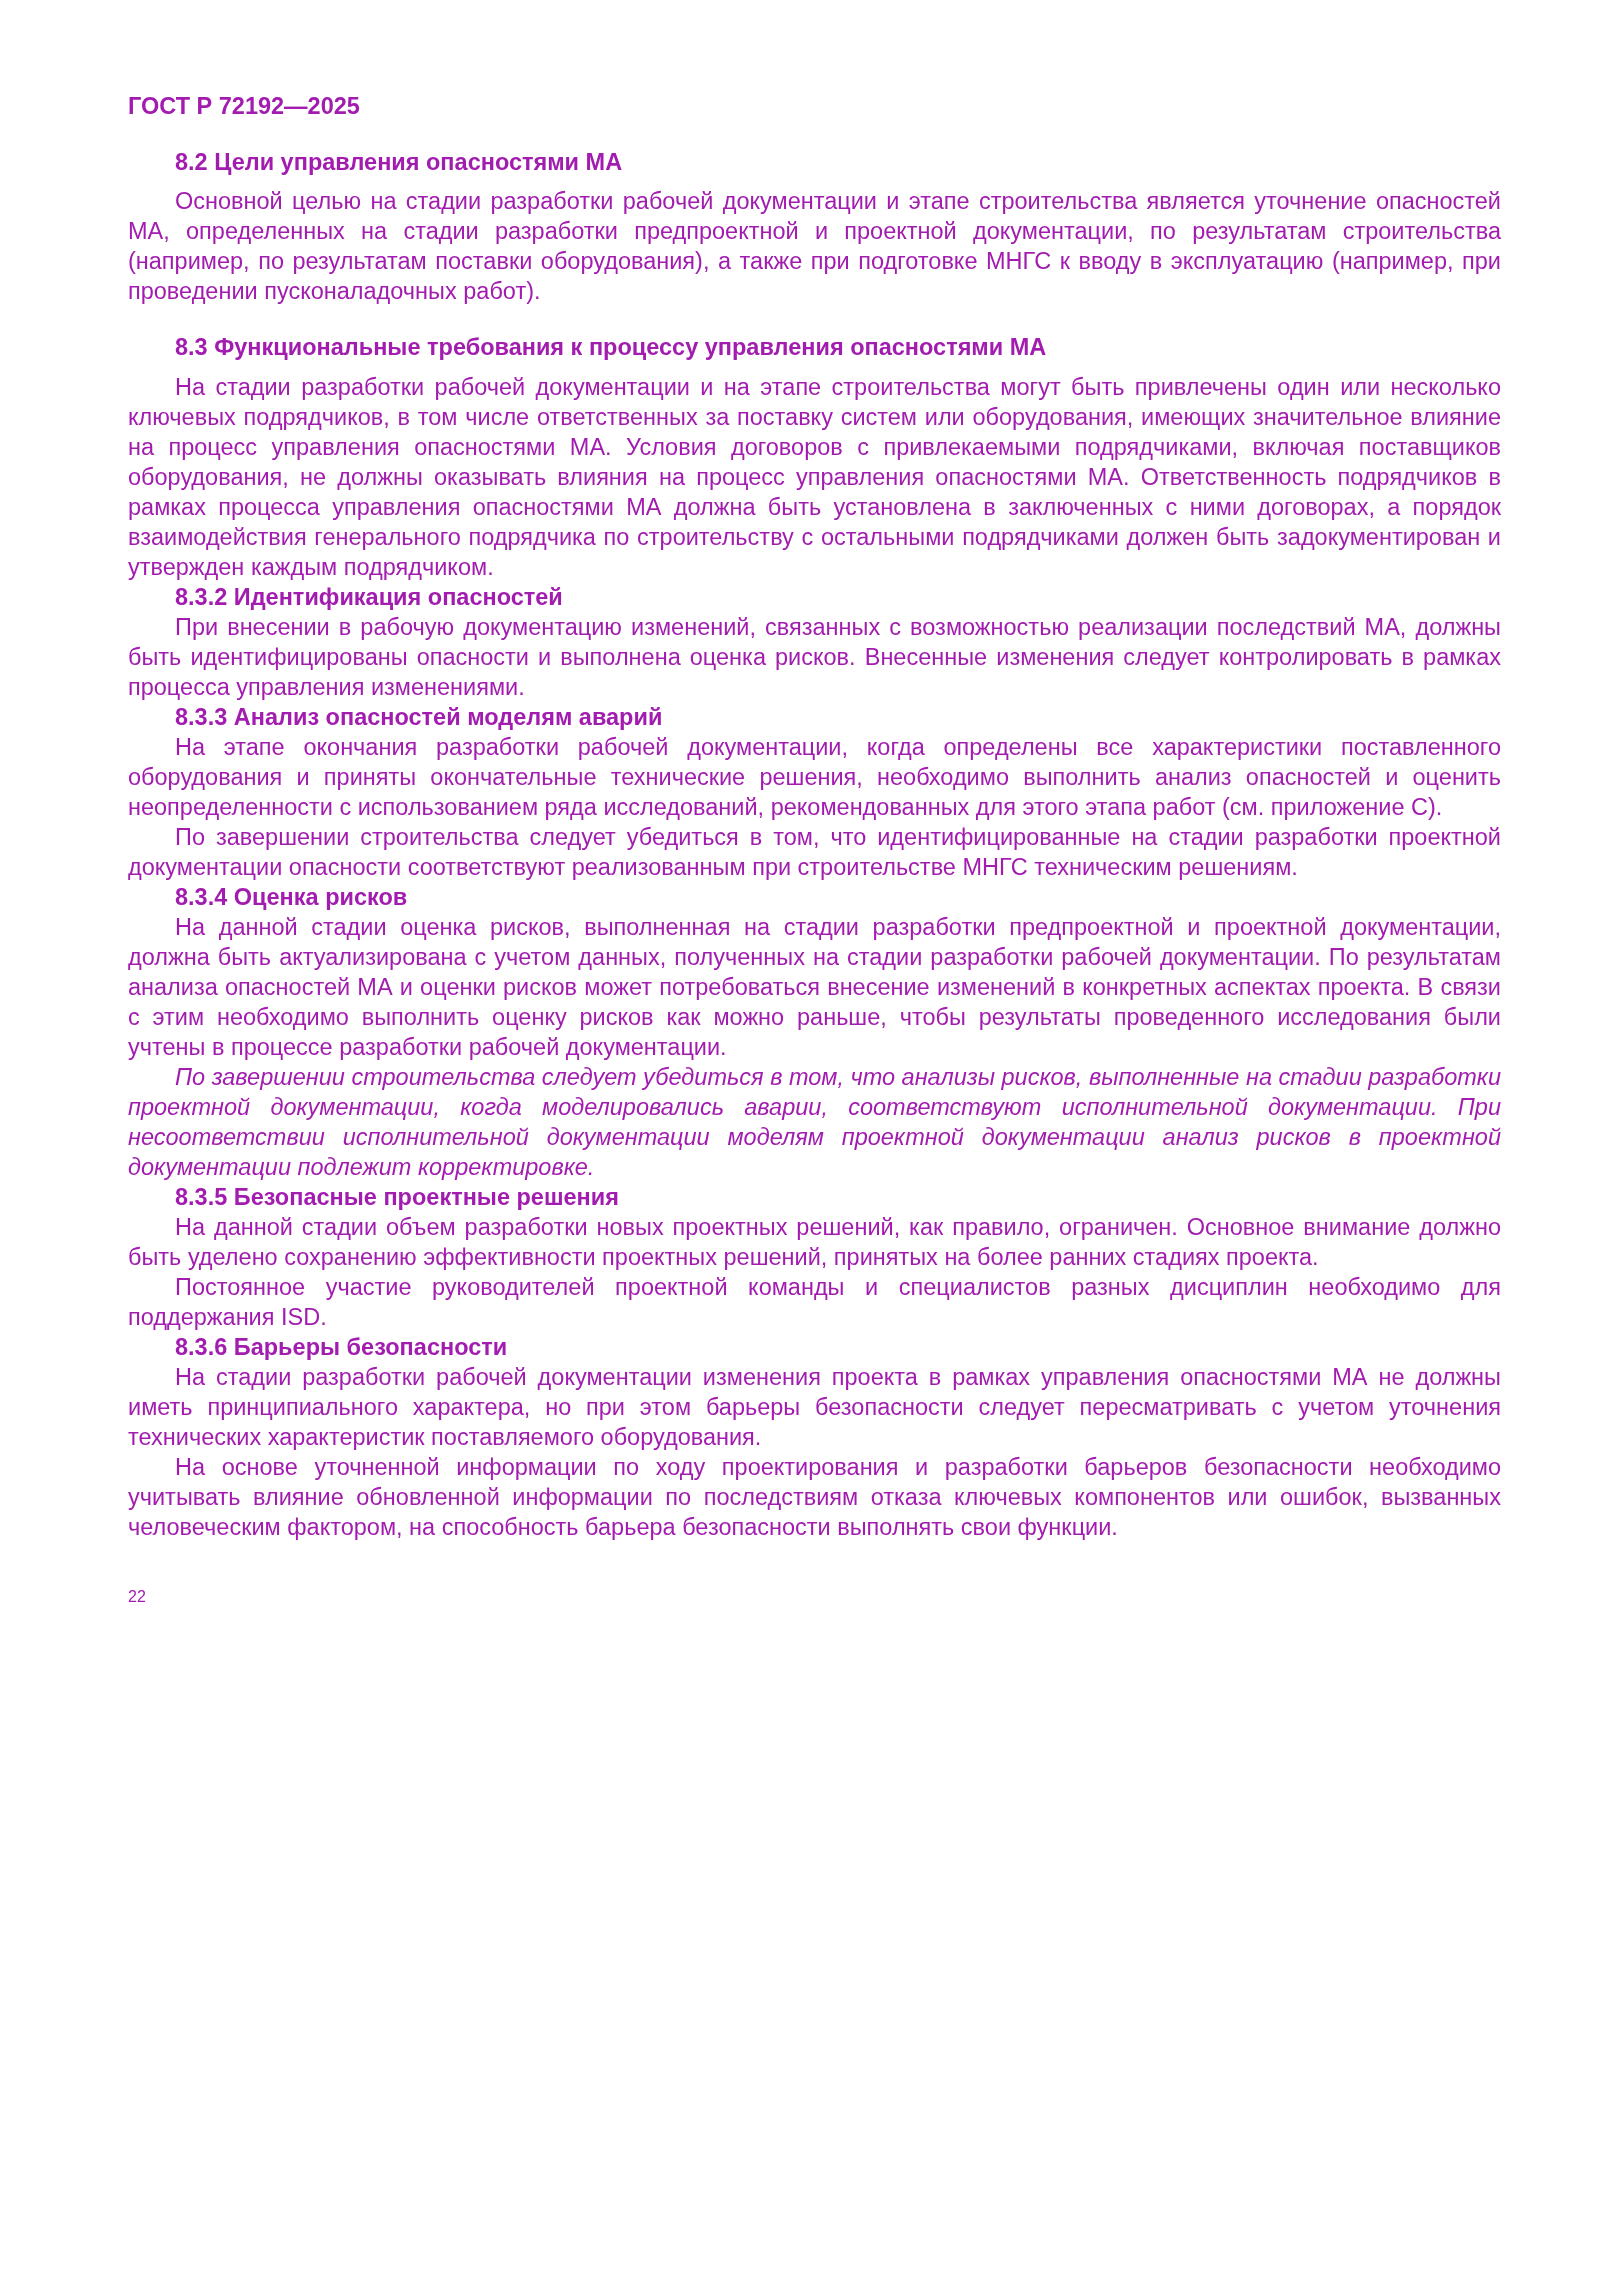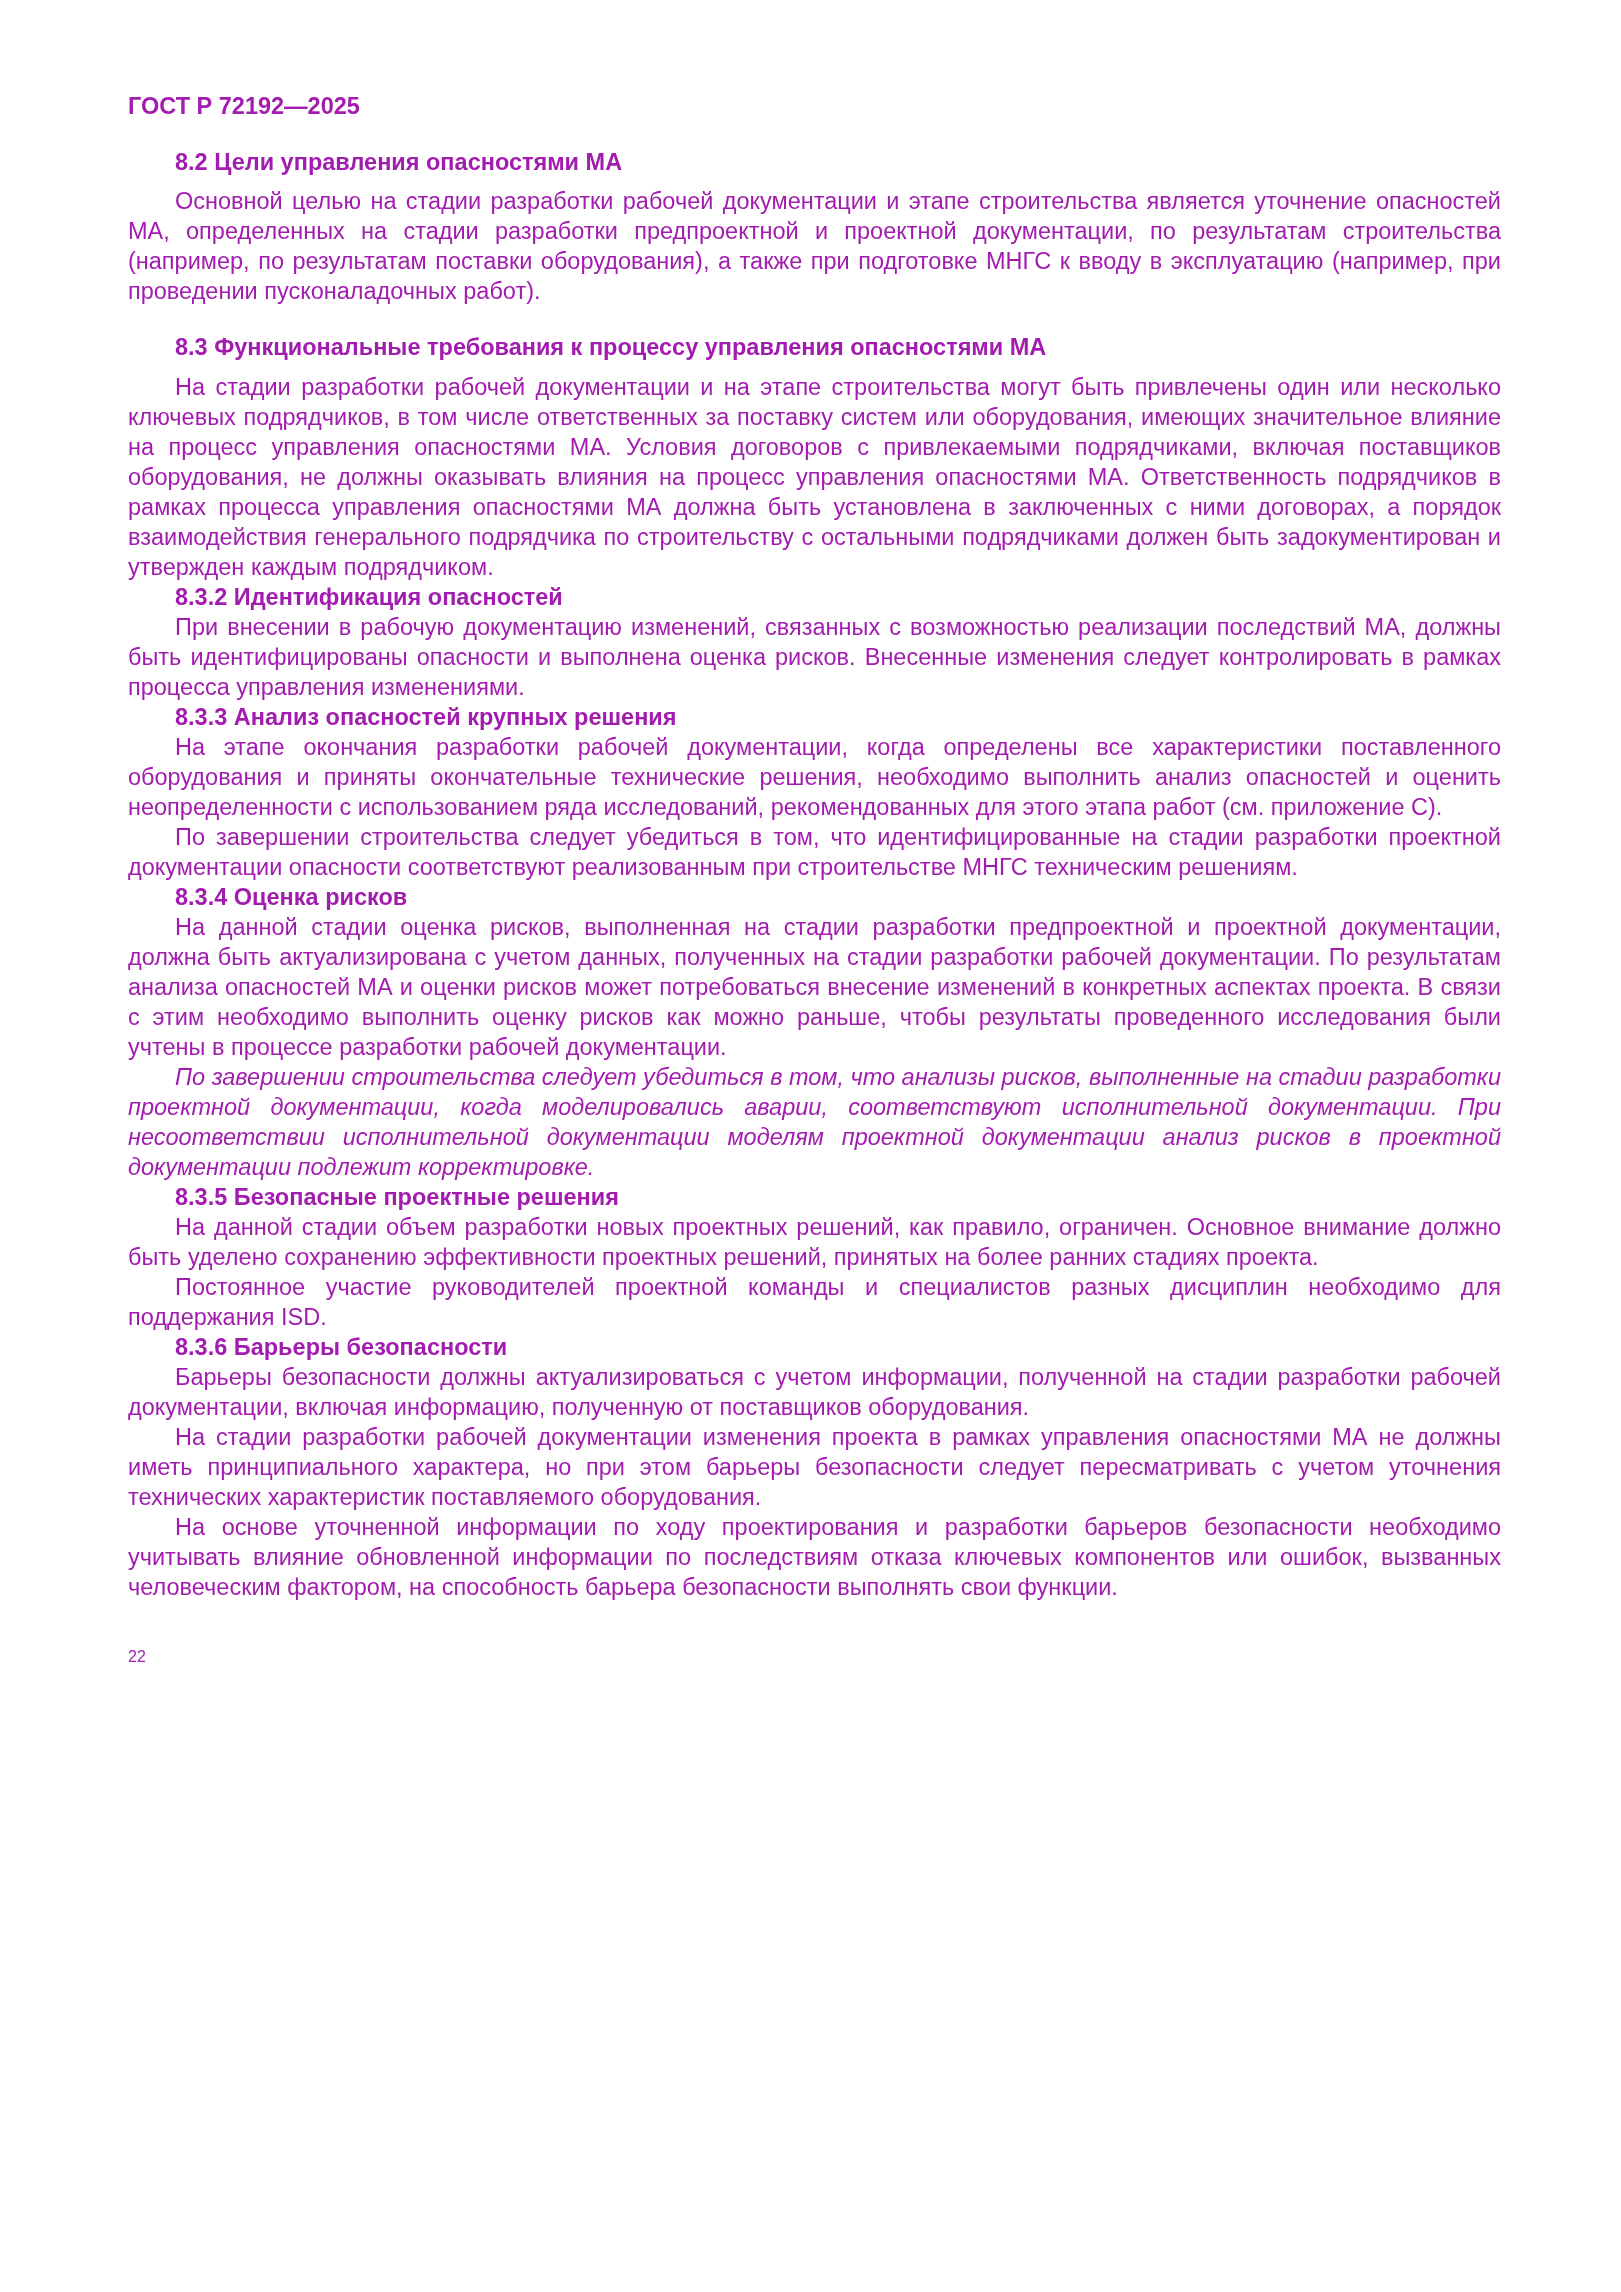--- a/index.html
+++ b/index.html
@@ -65,34 +65,33 @@
     <h2 class="h-major">8.2 Цели управления опасностями МА</h2>
     <p class="para">Основной целью на стадии разработки рабочей документации и этапе строительства является уточнение опасностей МА, определенных на стадии разработки предпроектной и проектной документации, по результатам строительства (например, по результатам поставки оборудования), а также при подготовке МНГС к вводу в эксплуатацию (например, при проведении пусконаладочных работ).</p>
 
     <h2 class="h-major">8.3 Функциональные требования к процессу управления опасностями МА</h2>
 
     <p class="para">На стадии разработки рабочей документации и на этапе строительства могут быть привлечены один или несколько ключевых подрядчиков, в том числе ответственных за поставку систем или оборудования, имеющих значительное влияние на процесс управления опасностями МА. Условия договоров с привлекаемыми подрядчиками, включая поставщиков оборудования, не должны оказывать влияния на процесс управления опасностями МА. Ответственность подрядчиков в рамках процесса управления опасностями МА должна быть установлена в заключенных с ними договорах, а порядок взаимодействия генерального подрядчика по строительству с остальными подрядчиками должен быть задокументирован и утвержден каждым подрядчиком.</p>
 
     <h3 class="h-sub">8.3.2 Идентификация опасностей</h3>
     <p class="para">При внесении в рабочую документацию изменений, связанных с возможностью реализации последствий МА, должны быть идентифицированы опасности и выполнена оценка рисков. Внесенные изменения следует контролировать в рамках процесса управления изменениями.</p>
 
-    <h3 class="h-sub">8.3.3 Анализ опасностей крупных решения</h3>
+    <h3 class="h-sub">8.3.3 Анализ опасностей моделям аварий</h3>
     <p class="para">На этапе окончания разработки рабочей документации, когда определены все характеристики поставленного оборудования и приняты окончательные технические решения, необходимо выполнить анализ опасностей и оценить неопределенности с использованием ряда исследований, рекомендованных для этого этапа работ (см. приложение С).</p>
     <p class="para">По завершении строительства следует убедиться в том, что идентифицированные на стадии разработки проектной документации опасности соответствуют реализованным при строительстве МНГС техническим решениям.</p>
 
     <h3 class="h-sub">8.3.4 Оценка рисков</h3>
     <p class="para">На данной стадии оценка рисков, выполненная на стадии разработки предпроектной и проектной документации, должна быть актуализирована с учетом данных, полученных на стадии разработки рабочей документации. По результатам анализа опасностей МА и оценки рисков может потребоваться внесение изменений в конкретных аспектах проекта. В связи с этим необходимо выполнить оценку рисков как можно раньше, чтобы результаты проведенного исследования были учтены в процессе разработки рабочей документации.</p>
     <p class="para italic">По завершении строительства следует убедиться в том, что анализы рисков, выполненные на стадии разработки проектной документации, когда моделировались аварии, соответствуют исполнительной документации. При несоответствии исполнительной документации моделям проектной документации анализ рисков в проектной документации подлежит корректировке.</p>
 
     <h3 class="h-sub">8.3.5 Безопасные проектные решения</h3>
     <p class="para">На данной стадии объем разработки новых проектных решений, как правило, ограничен. Основное внимание должно быть уделено сохранению эффективности проектных решений, принятых на более ранних стадиях проекта.</p>
     <p class="para">Постоянное участие руководителей проектной команды и специалистов разных дисциплин необходимо для поддержания ISD.</p>
 
     <h3 class="h-sub">8.3.6 Барьеры безопасности</h3>
-    <p class="para">Барьеры безопасности должны актуализироваться с учетом информации, полученной на стадии разработки рабочей документации, включая информацию, полученную от поставщиков оборудования.</p>
     <p class="para">На стадии разработки рабочей документации изменения проекта в рамках управления опасностями МА не должны иметь принципиального характера, но при этом барьеры безопасности следует пересматривать с учетом уточнения технических характеристик поставляемого оборудования.</p>
     <p class="para">На основе уточненной информации по ходу проектирования и разработки барьеров безопасности необходимо учитывать влияние обновленной информации по последствиям отказа ключевых компонентов или ошибок, вызванных человеческим фактором, на способность барьера безопасности выполнять свои функции.</p>
 
   </div>
 
   <div class="page-number">22</div>
 
 </div>
 
 

